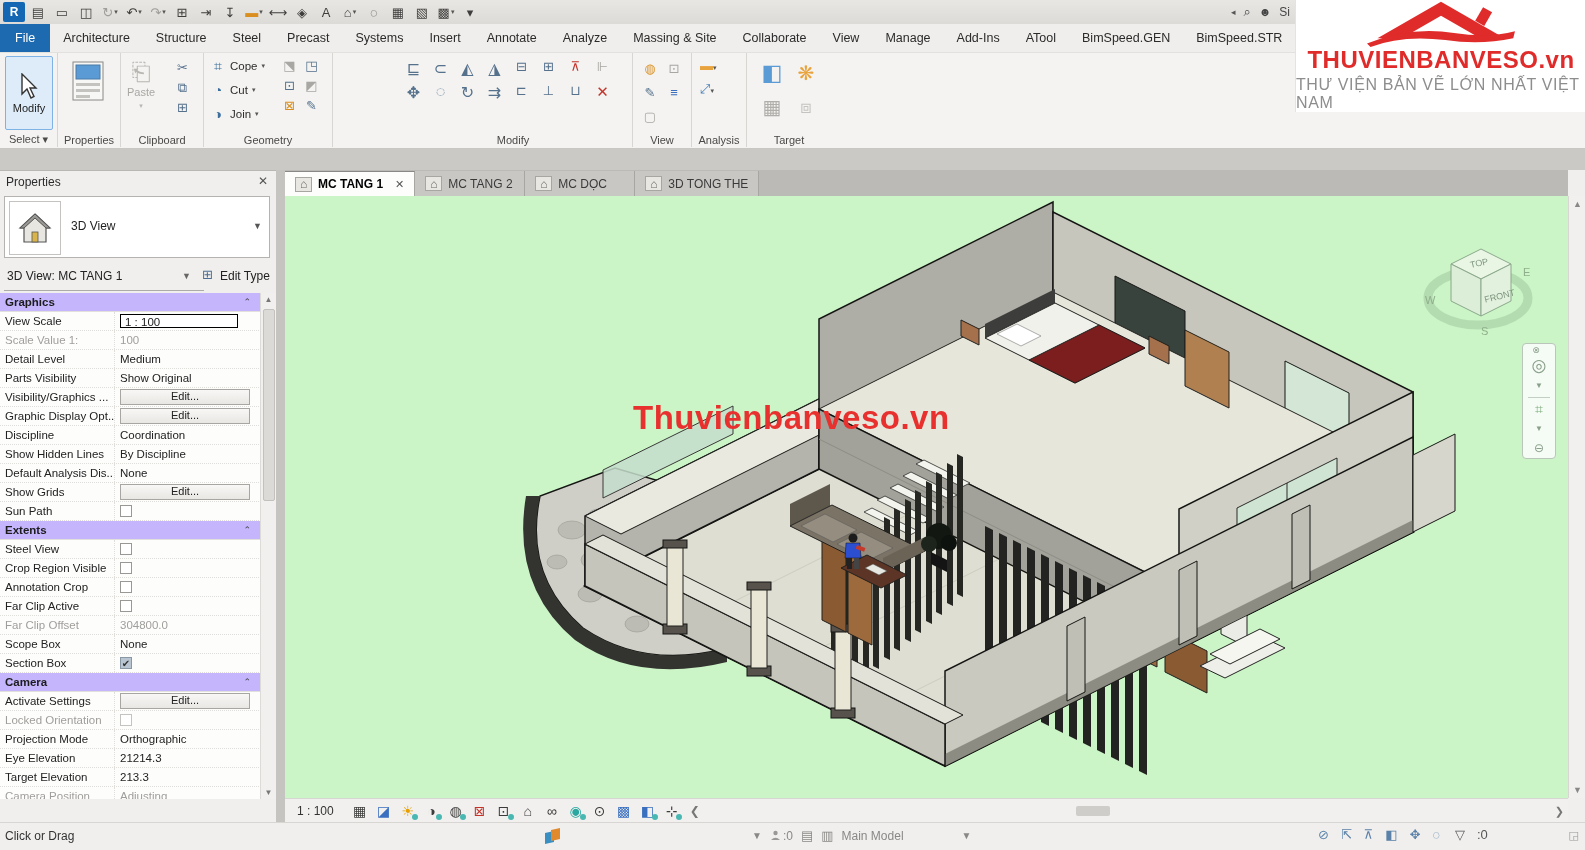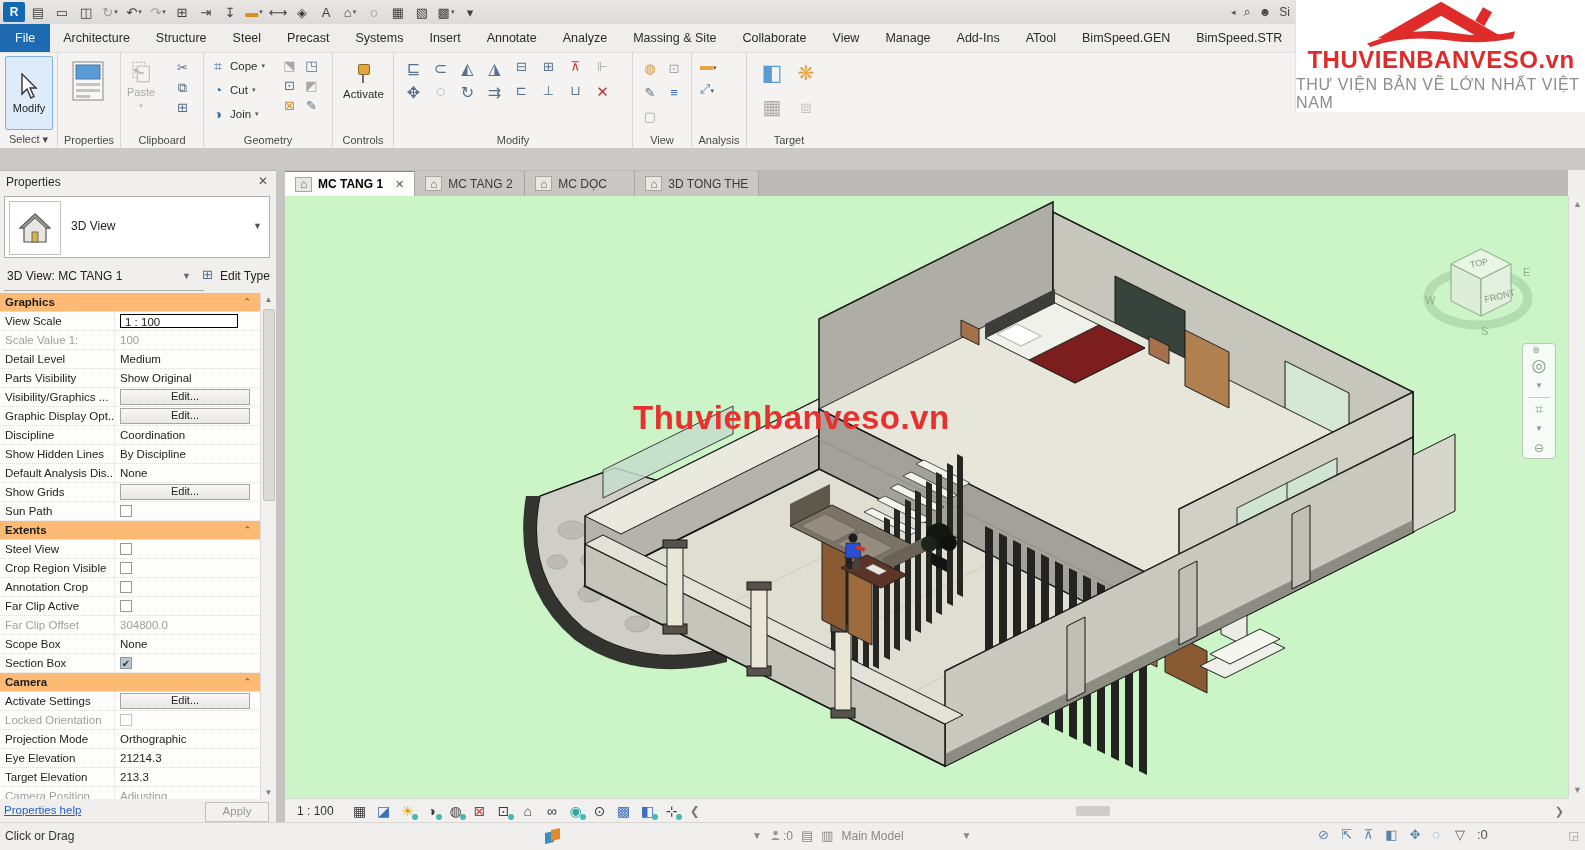--- a/index.html
+++ b/index.html
@@ -62,21 +62,21 @@
   .p-typelabel{position:absolute;left:66px;top:22px;font-size:12px;color:#222;}
   .p-typecaret{position:absolute;right:7px;top:24px;font-size:9px;color:#555;}
   .p-selrow{position:absolute;left:0;top:92px;width:100%;height:26px;font-size:12px;color:#222;}
   .p-selrow .seltext{position:absolute;left:7px;top:6px;}
   .p-selrow .selcaret{position:absolute;left:182px;top:8px;font-size:9px;color:#666;}
   .p-selrow .etico{position:absolute;left:202px;top:4px;font-size:13px;color:#4e6f93;}
   .p-selrow .etlabel{position:absolute;left:220px;top:6px;}
   .p-seldiv{position:absolute;left:4px;top:119px;width:200px;height:1px;background:#adaba8;}
   .p-grid{position:absolute;left:0;top:122px;width:261px;height:506px;overflow:hidden;background:#f0efee;}
   .psec{height:18px;display:flex;align-items:center;font-size:11.5px;font-weight:bold;color:#1c1c1c;
-    padding-left:5px;position:relative;background:#fdba74;border-bottom:1px solid #e2e0dd;}
+    padding-left:5px;position:relative;background:#c4b5fd;border-bottom:1px solid #e2e0dd;}
   .psec .chev{position:absolute;right:10px;font-weight:normal;font-size:9px;color:#444;}
   .prow{height:18px;display:flex;background:#fdfdfc;border-bottom:1px dotted #e0deda;font-size:11.5px;}
   .plab{width:114px;padding-left:5px;display:flex;align-items:center;color:#222;
     white-space:nowrap;overflow:hidden;box-sizing:border-box;}
   .pval{flex:1;display:flex;align-items:center;padding-left:5px;border-left:1px dotted #e0deda;color:#222;position:relative;white-space:nowrap;}
   .dim{color:#a09e9b !important;}
   .valbox{border:1.6px solid #000;background:#fff;padding:0 4px;height:14px;line-height:14px;min-width:118px;box-sizing:border-box;}
   .pbtn{display:inline-block;width:128px;height:14px;line-height:13px;text-align:center;
     border:1px solid #a8a6a3;background:linear-gradient(#f8f7f5,#e9e7e4);font-size:11px;color:#222;}
   .cb{width:12px;height:12px;border:1px solid #9a9895;background:#fff;display:inline-block;box-sizing:border-box;}
@@ -252,30 +252,20 @@
       <span class="mini orange">⊠</span>
     </div>
     <div class="icon-col" style="position:absolute;left:98px;top:6px;">
       <span class="mini">◳</span>
       <span class="mini gray">◩</span>
       <span class="mini">✎</span>
     </div>
     <div class="plabel">Geometry</div>
   </div>
 
-  <div class="rpanel" style="left:333px;width:60px;">
-    <div style="position:absolute;left:10px;top:10px;display:flex;flex-direction:column;align-items:center;gap:4px;">
-      <span class="pin-ico">
-          <span class="head"></span>
-          <span class="stem"></span>
-        </span>
-      <span style="font-size:11.5px;color:#2e2e2c;">Activate</span>
-    </div>
-    <div class="plabel">Controls</div>
-  </div>
 
   <div class="rpanel" style="left:394px;width:238px;">
     <div style="position:absolute;left:6px;top:4px;display:grid;grid-template-columns:repeat(8,27px);grid-auto-rows:24px;align-items:center;justify-items:center;">
       <span class="mini" style="font-size:16px;">⊑</span>
       <span class="mini" style="font-size:16px;">⊂</span>
       <span class="mini" style="font-size:16px;">◭</span>
       <span class="mini" style="font-size:16px;">◮</span>
       <span class="mini">⊟</span>
       <span class="mini">⊞</span>
       <span class="mini red">⊼</span>
@@ -488,24 +478,20 @@
       </div>
       <div class="prow">
         <div class="plab dim">Camera Position</div>
         <div class="pval dim">Adjusting</div>
       </div>
     </div>
   <div class="p-scroll">
     <span class="arr" style="top:2px;">▲</span>
     <span class="thumb"></span>
     <span class="arr" style="bottom:2px;">▼</span>
-  </div>
-  <div class="p-footer">
-    <span class="p-help">Properties help</span>
-    <span class="p-apply">Apply</span>
   </div>
 </div>
 <div class="splitterv"></div>
 
 <div class="viewtabs" id="viewtabs">
     <div class="vtab active">
       <span class="house">⌂</span>
       <span>MC TANG 1</span>
       <span class="close">✕</span>
     </div>

